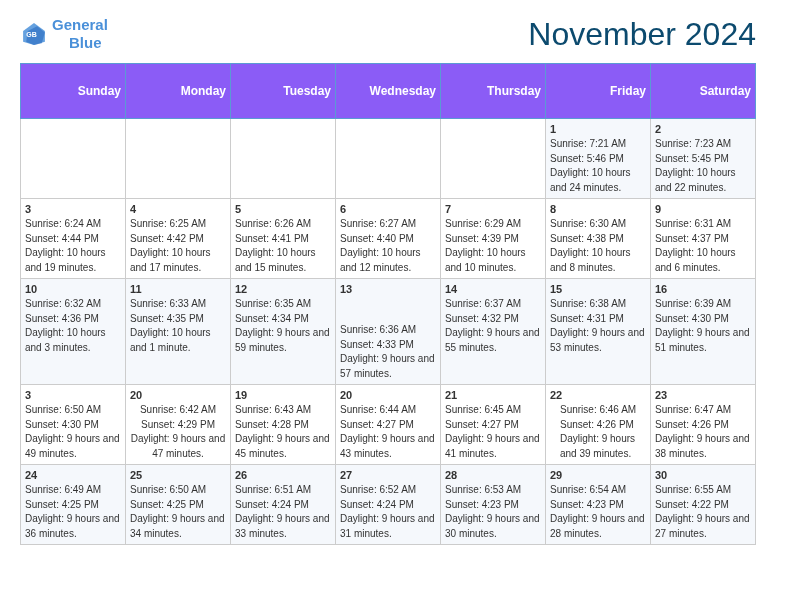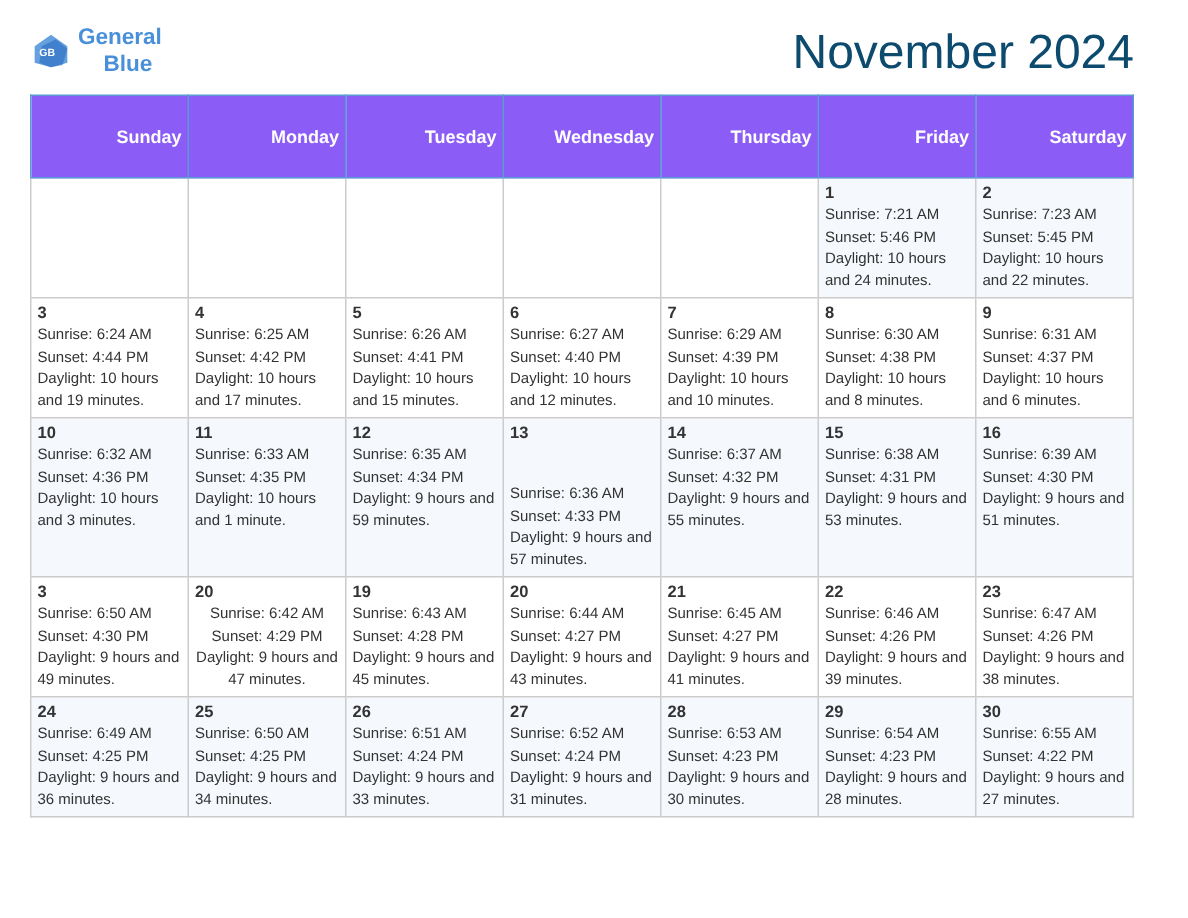--- a/index.html
+++ b/index.html
@@ -261,21 +261,21 @@
 Daylight: 9 hours and 43 minutes.</div>
           </td>
           <td>
             <span class="day-num">21</span>
             <div class="day-info" style="white-space: pre-line;">Sunrise: 6:45 AM
 Sunset: 4:27 PM
 Daylight: 9 hours and 41 minutes.</div>
           </td>
           <td>
             <span class="day-num">22</span>
-            <div class="day-info" style="white-space: pre-line;">Sunrise: 6:46 AM
+            <div class="day-info" style="white-space: pre-line; margin-left: 10px;">Sunrise: 6:46 AM
 Sunset: 4:26 PM
 Daylight: 9 hours and 39 minutes.</div>
           </td>
           <td>
             <span class="day-num">23</span>
             <div class="day-info" style="white-space: pre-line;">Sunrise: 6:47 AM
 Sunset: 4:26 PM
 Daylight: 9 hours and 38 minutes.</div>
           </td>
         </tr>

